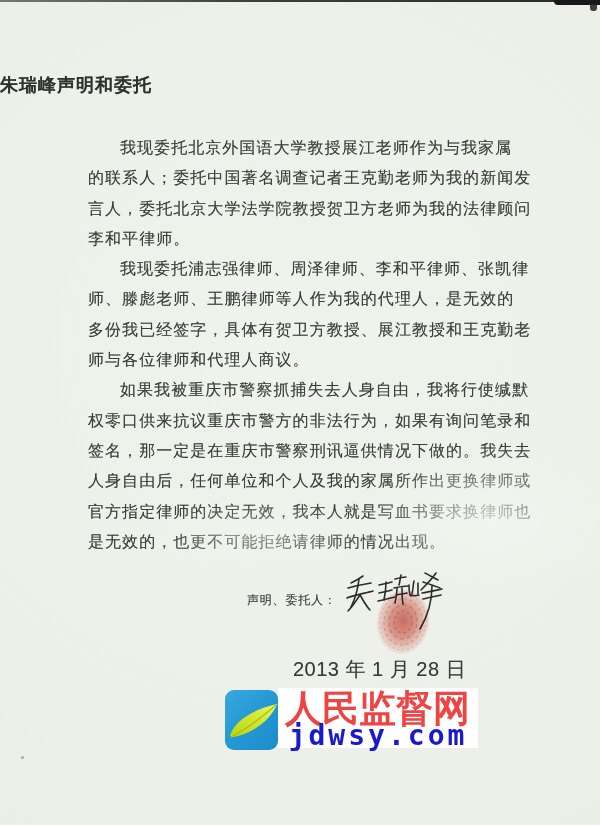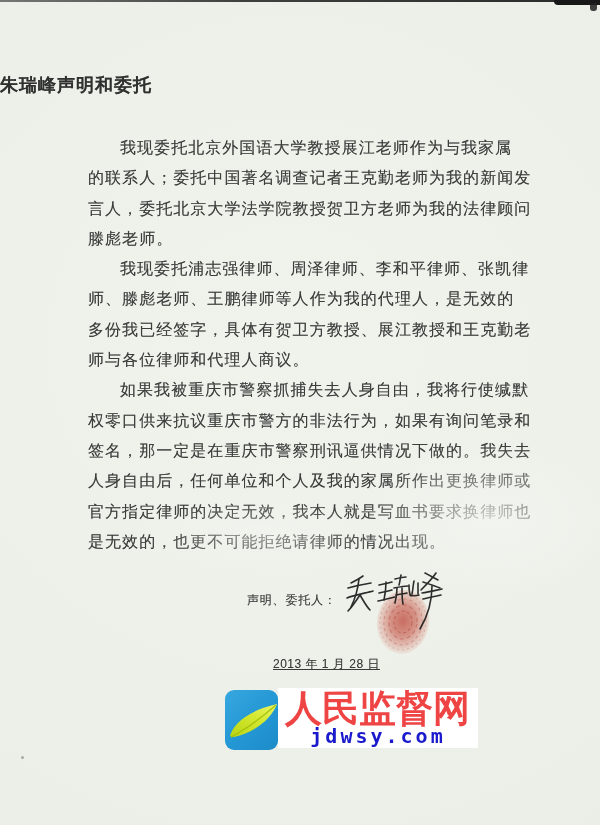--- a/index.html
+++ b/index.html
@@ -66,46 +66,45 @@
     text-shadow:0 0 .6px rgba(70,70,70,.5);
   }
   .sig-art{position:absolute;left:337px;top:566px;width:112px;height:94px;}
   .sig-art svg{display:block;}
   .visually-hidden{
     position:absolute;width:1px;height:1px;overflow:hidden;
     clip:rect(0 0 0 0);opacity:0;
   }
   
   .date-line{
-    position:absolute;left:273px;top:656px;
-    font-size:12px;color:#3a3b39;letter-spacing:.5px;
+    position:absolute;left:293px;top:656px;
+    font-size:20px;color:#3a3b39;letter-spacing:.5px;
     font-family:"Liberation Sans","DejaVu Sans",sans-serif;
     text-shadow:0 0 .5px rgba(70,70,70,.45);
-    text-decoration:underline;
   }
   
   .watermark{position:absolute;left:225px;top:688px;height:62px;display:flex;}
   .logo-tile{
     position:absolute;left:0;top:2px;width:53px;height:60px;border-radius:9px;
     background:linear-gradient(135deg,#37a7df 0%,#2397d4 55%,#1d8cc9 100%);
   }
   .logo-tile svg{position:absolute;left:0;top:0;overflow:visible;}
   .logo-textbox{
     position:absolute;left:53px;top:0;width:200px;height:60px;background:#ffffff;
     font-family:"Liberation Sans","DejaVu Sans",sans-serif;
   }
   .site-name{
     height:40px;line-height:42px;margin-left:7px;
     font-size:37px;font-weight:bold;color:#ef4444;letter-spacing:0;
     font-family:"Liberation Sans","DejaVu Sans",sans-serif;
     white-space:nowrap;
   }
   .site-url{
     height:18px;line-height:16px;text-align:center;
-    font-size:20px;font-weight:bold;color:#1a1acc;letter-spacing:3px;
+    font-size:28px;font-weight:bold;color:#1a1acc;letter-spacing:3px;
     font-family:"DejaVu Sans Mono","Liberation Mono",monospace;
     white-space:nowrap;
   }
 </style>
 </head>
 <body>
 
 <div class="page">
 
   <div class="scan-edge-top"></div>
@@ -113,21 +112,21 @@
   <div class="scan-corner-nub"></div>
   <div class="scan-speck"></div>
 
   <h1 class="title">朱瑞峰声明和委托</h1>
 
   <div class="body-text">
     <div class="para">
         <div class="line indent">我现委托北京外国语大学教授展江老师作为与我家属</div>
         <div class="line">的联系人；委托中国著名调查记者王克勤老师为我的新闻发</div>
         <div class="line">言人，委托北京大学法学院教授贺卫方老师为我的法律顾问</div>
-        <div class="line">滕彪老师。</div>
+        <div class="line">李和平律师。</div>
       </div>
     <div class="para">
         <div class="line indent">我现委托浦志强律师、周泽律师、李和平律师、张凯律</div>
         <div class="line">师、滕彪老师、王鹏律师等人作为我的代理人，是无效的</div>
         <div class="line">多份我已经签字，具体有贺卫方教授、展江教授和王克勤老</div>
         <div class="line">师与各位律师和代理人商议。</div>
       </div>
     <div class="para">
         <div class="line indent">如果我被重庆市警察抓捕失去人身自由，我将行使缄默</div>
         <div class="line">权零口供来抗议重庆市警方的非法行为，如果有询问笔录和</div>

